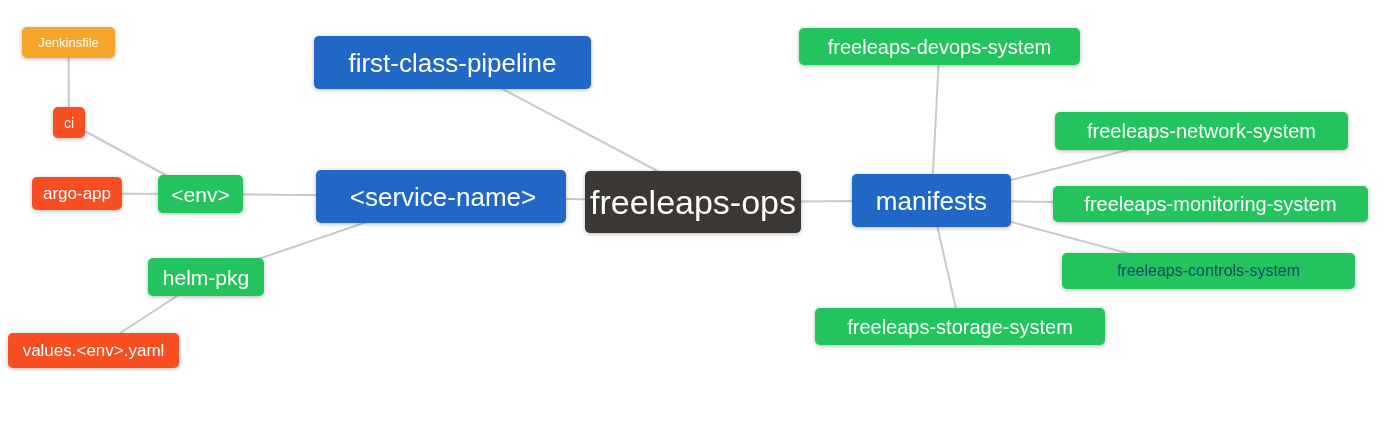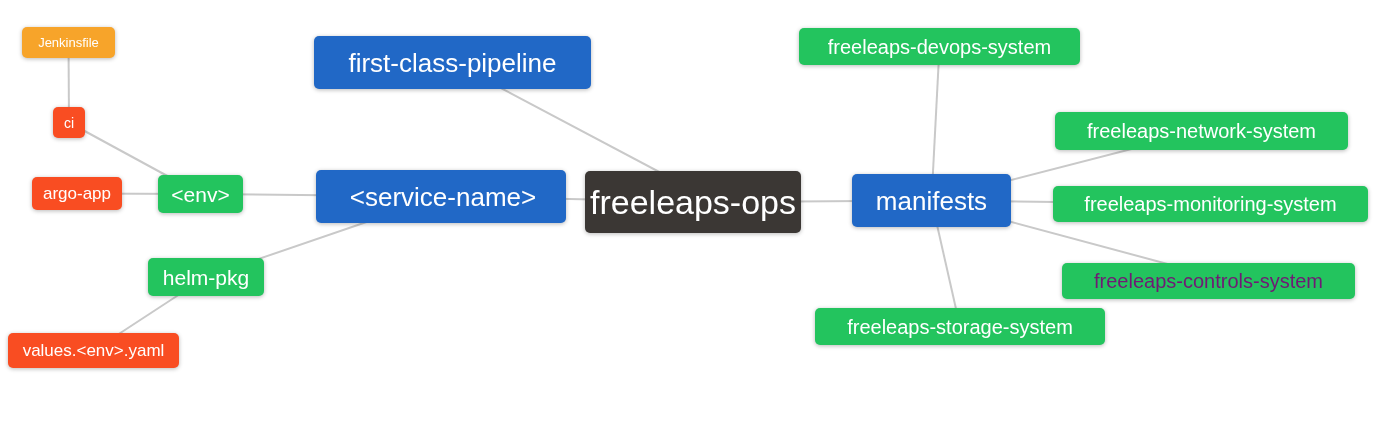--- a/index.html
+++ b/index.html
@@ -90,19 +90,19 @@
     </div>
     <div class="mm-node" style="left: 799px; top: 28px; width: 281px; height: 37px; background: rgb(35, 196, 94); font-size: 20px; color: rgb(255, 255, 255);">
       <span>freeleaps-devops-system</span>
     </div>
     <div class="mm-node" style="left: 1055px; top: 112px; width: 293px; height: 38px; background: rgb(35, 196, 94); font-size: 20px; color: rgb(255, 255, 255);">
       <span>freeleaps-network-system</span>
     </div>
     <div class="mm-node" style="left: 1053px; top: 186px; width: 315px; height: 36px; background: rgb(35, 196, 94); font-size: 20px; color: rgb(255, 255, 255);">
       <span>freeleaps-monitoring-system</span>
     </div>
-    <div class="mm-node" style="left: 1062px; top: 263px; width: 293px; height: 36px; background: rgb(35, 196, 94); font-size: 20px; color: #701a75;">
+    <div class="mm-node" style="left: 1062px; top: 253px; width: 293px; height: 36px; background: rgb(35, 196, 94); font-size: 16px; color: #0c4a6e;">
       <span>freeleaps-controls-system</span>
     </div>
     <div class="mm-node" style="left: 815px; top: 308px; width: 290px; height: 37px; background: rgb(35, 196, 94); font-size: 20px; color: rgb(255, 255, 255);">
       <span>freeleaps-storage-system</span>
     </div>
   </div>
 
 </body></html>

